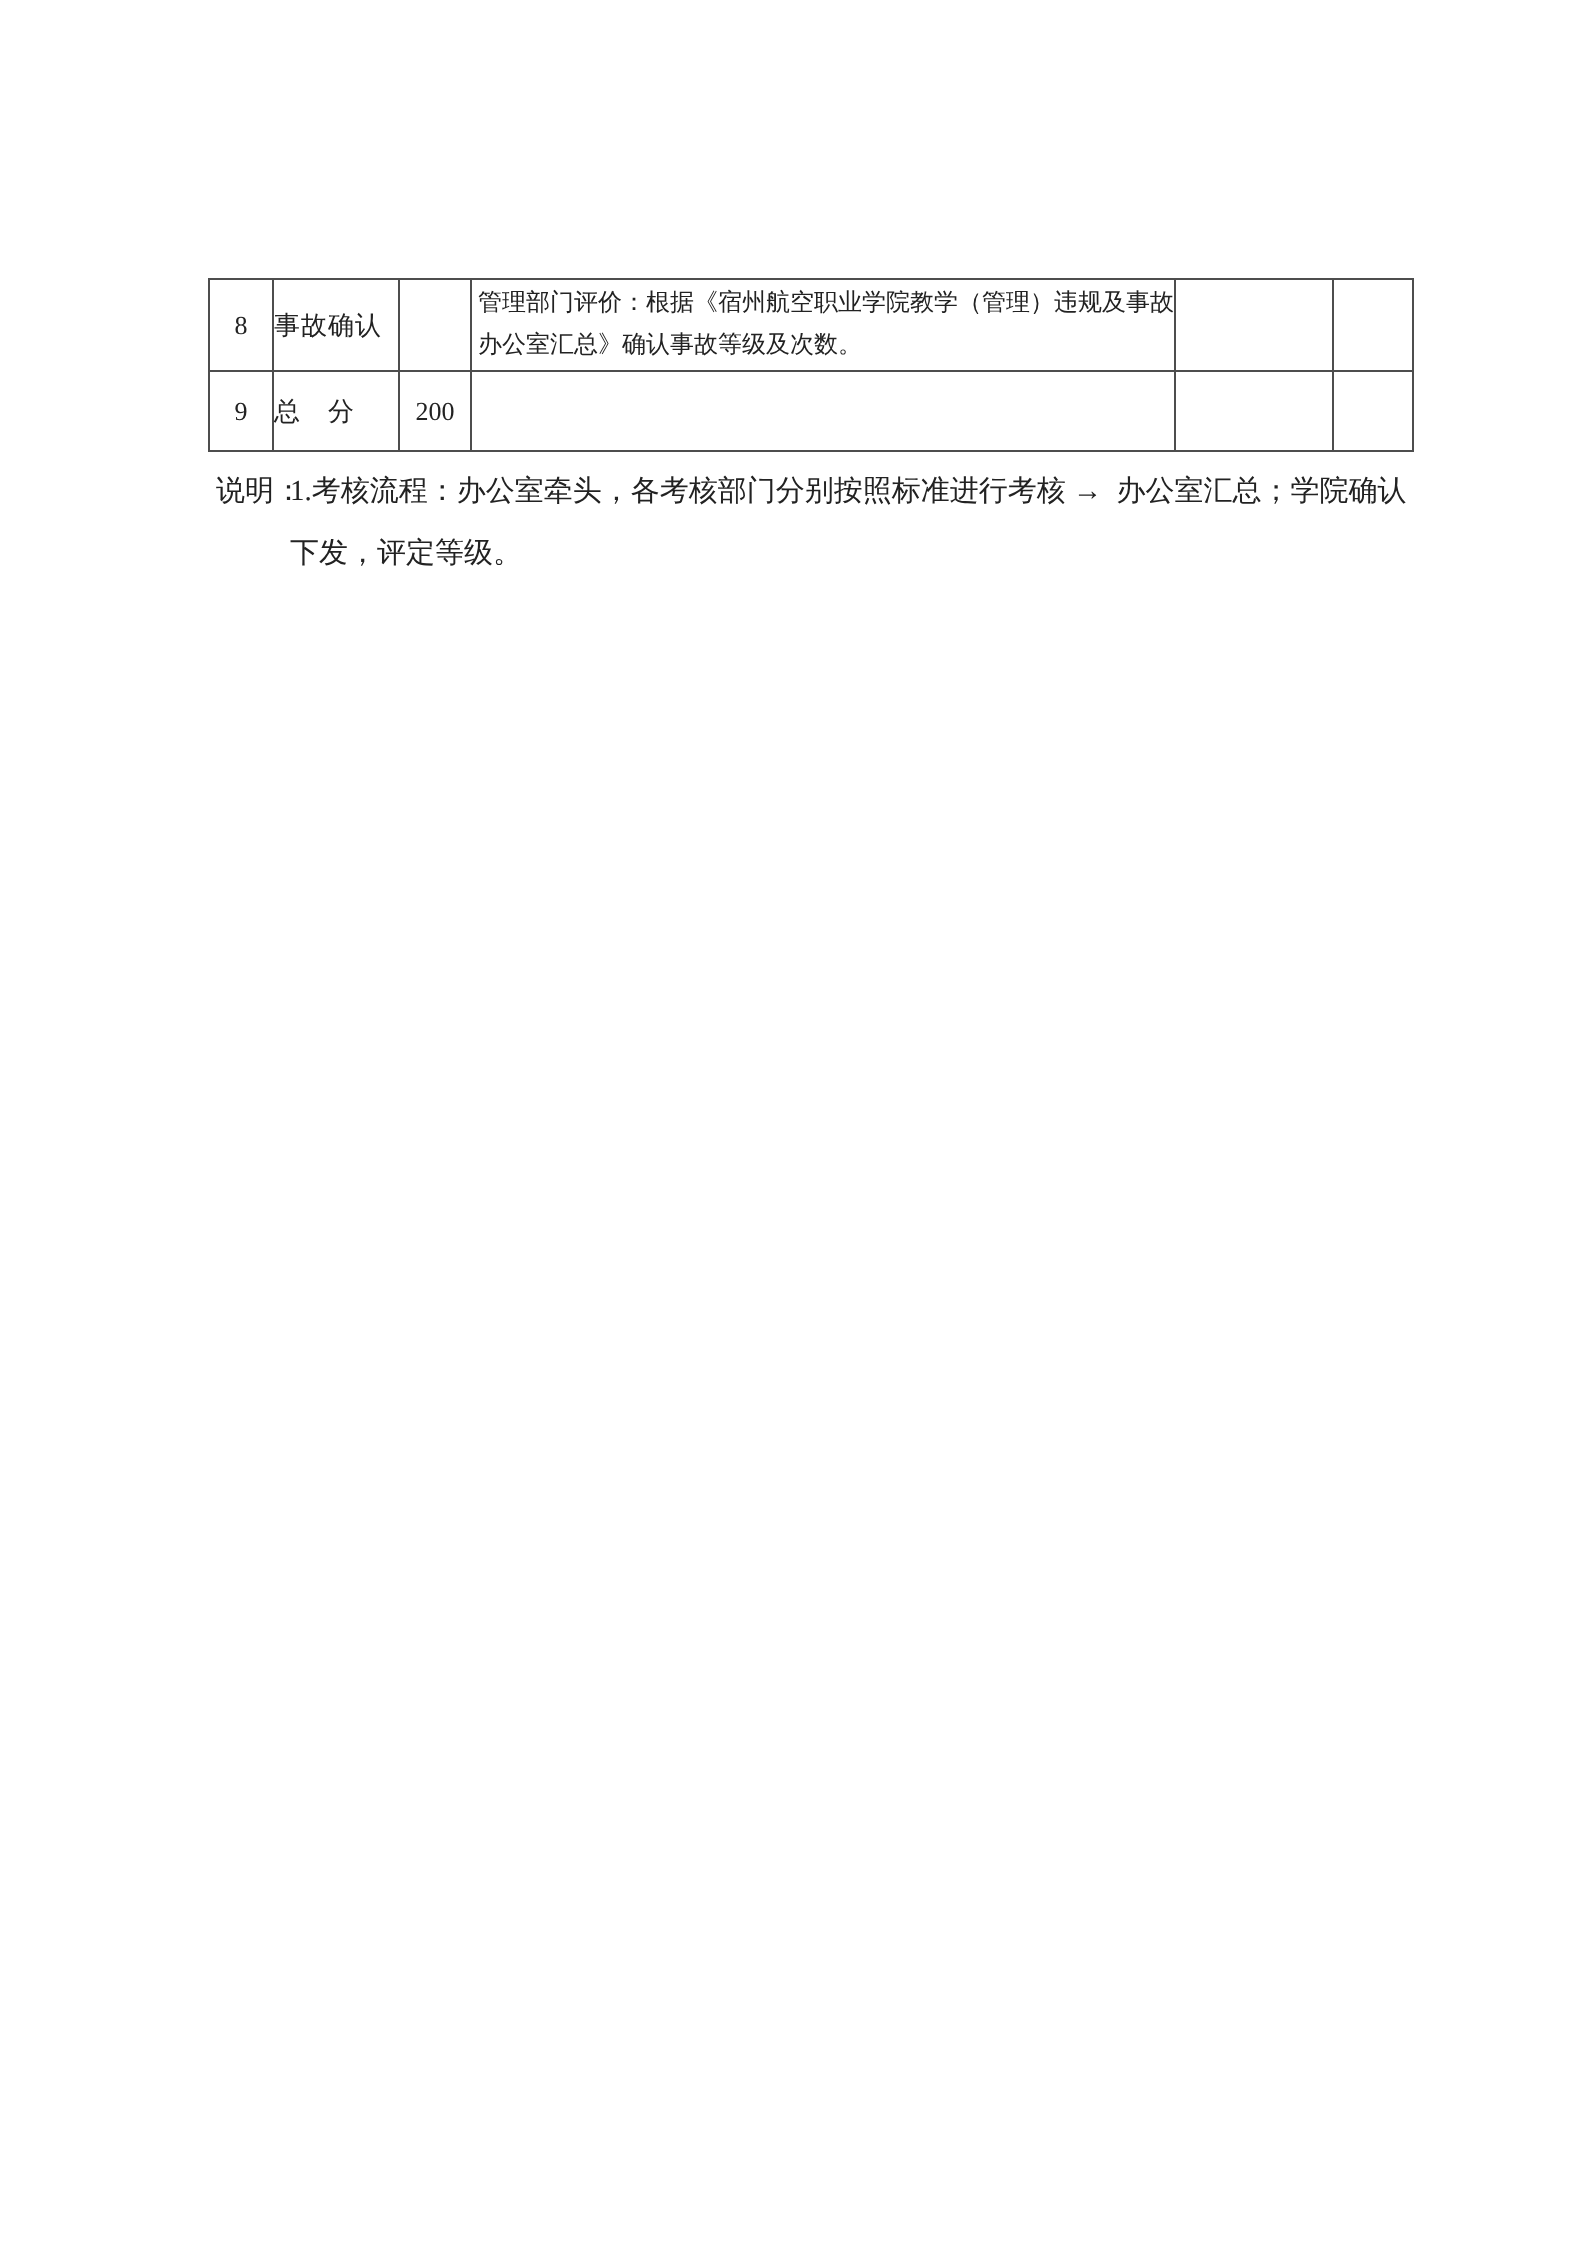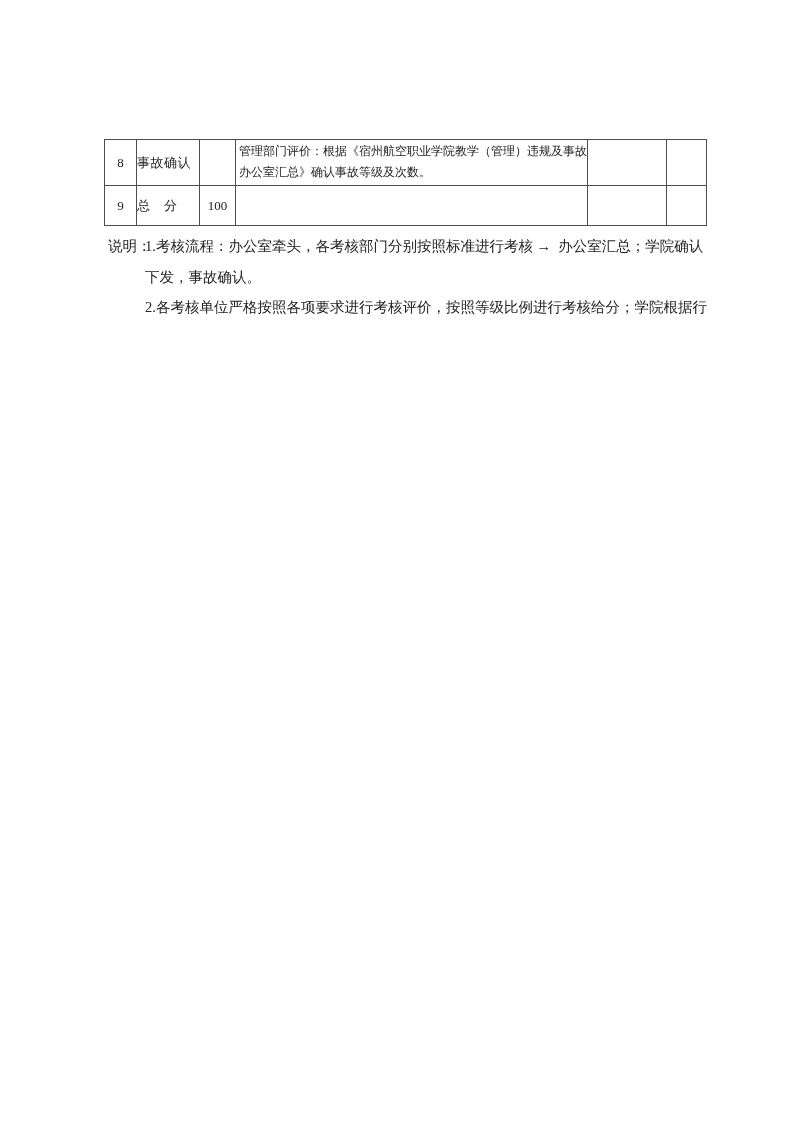--- a/index.html
+++ b/index.html
@@ -88,32 +88,31 @@
             <div class="desc-line">管理部门评价：根据《宿州航空职业学院教学（管理）违规及事故</div>
             <div class="desc-line">办公室汇总》确认事故等级及次数。</div>
           </div>
         </td>
         <td class="c-eval"></td>
         <td class="c-grade"></td>
       </tr>
       <tr class="row-9">
         <td class="c-num">9</td>
         <td class="c-name">总　分</td>
-        <td class="c-score">100</td>
+        <td class="c-score">200</td>
         <td class="c-desc">
           <div class="desc-line"></div>
         </td>
         <td class="c-eval"></td>
         <td class="c-grade"></td>
       </tr>
     </tbody>
   </table>
 
   <div class="notes">
     <span class="notes-label">说明：</span>
     <div class="notes-body">
       <div class="note-line">1.考核流程：办公室牵头，各考核部门分别按照标准进行考核 →  办公室汇总；学院确认</div>
-      <div class="note-line">下发，事故确认。</div>
-      <div class="note-line">2.各考核单位严格按照各项要求进行考核评价，按照等级比例进行考核给分；学院根据行</div>
+      <div class="note-line">下发，评定等级。</div>
     </div>
   </div>
 
 </div>
 
 </body></html>

